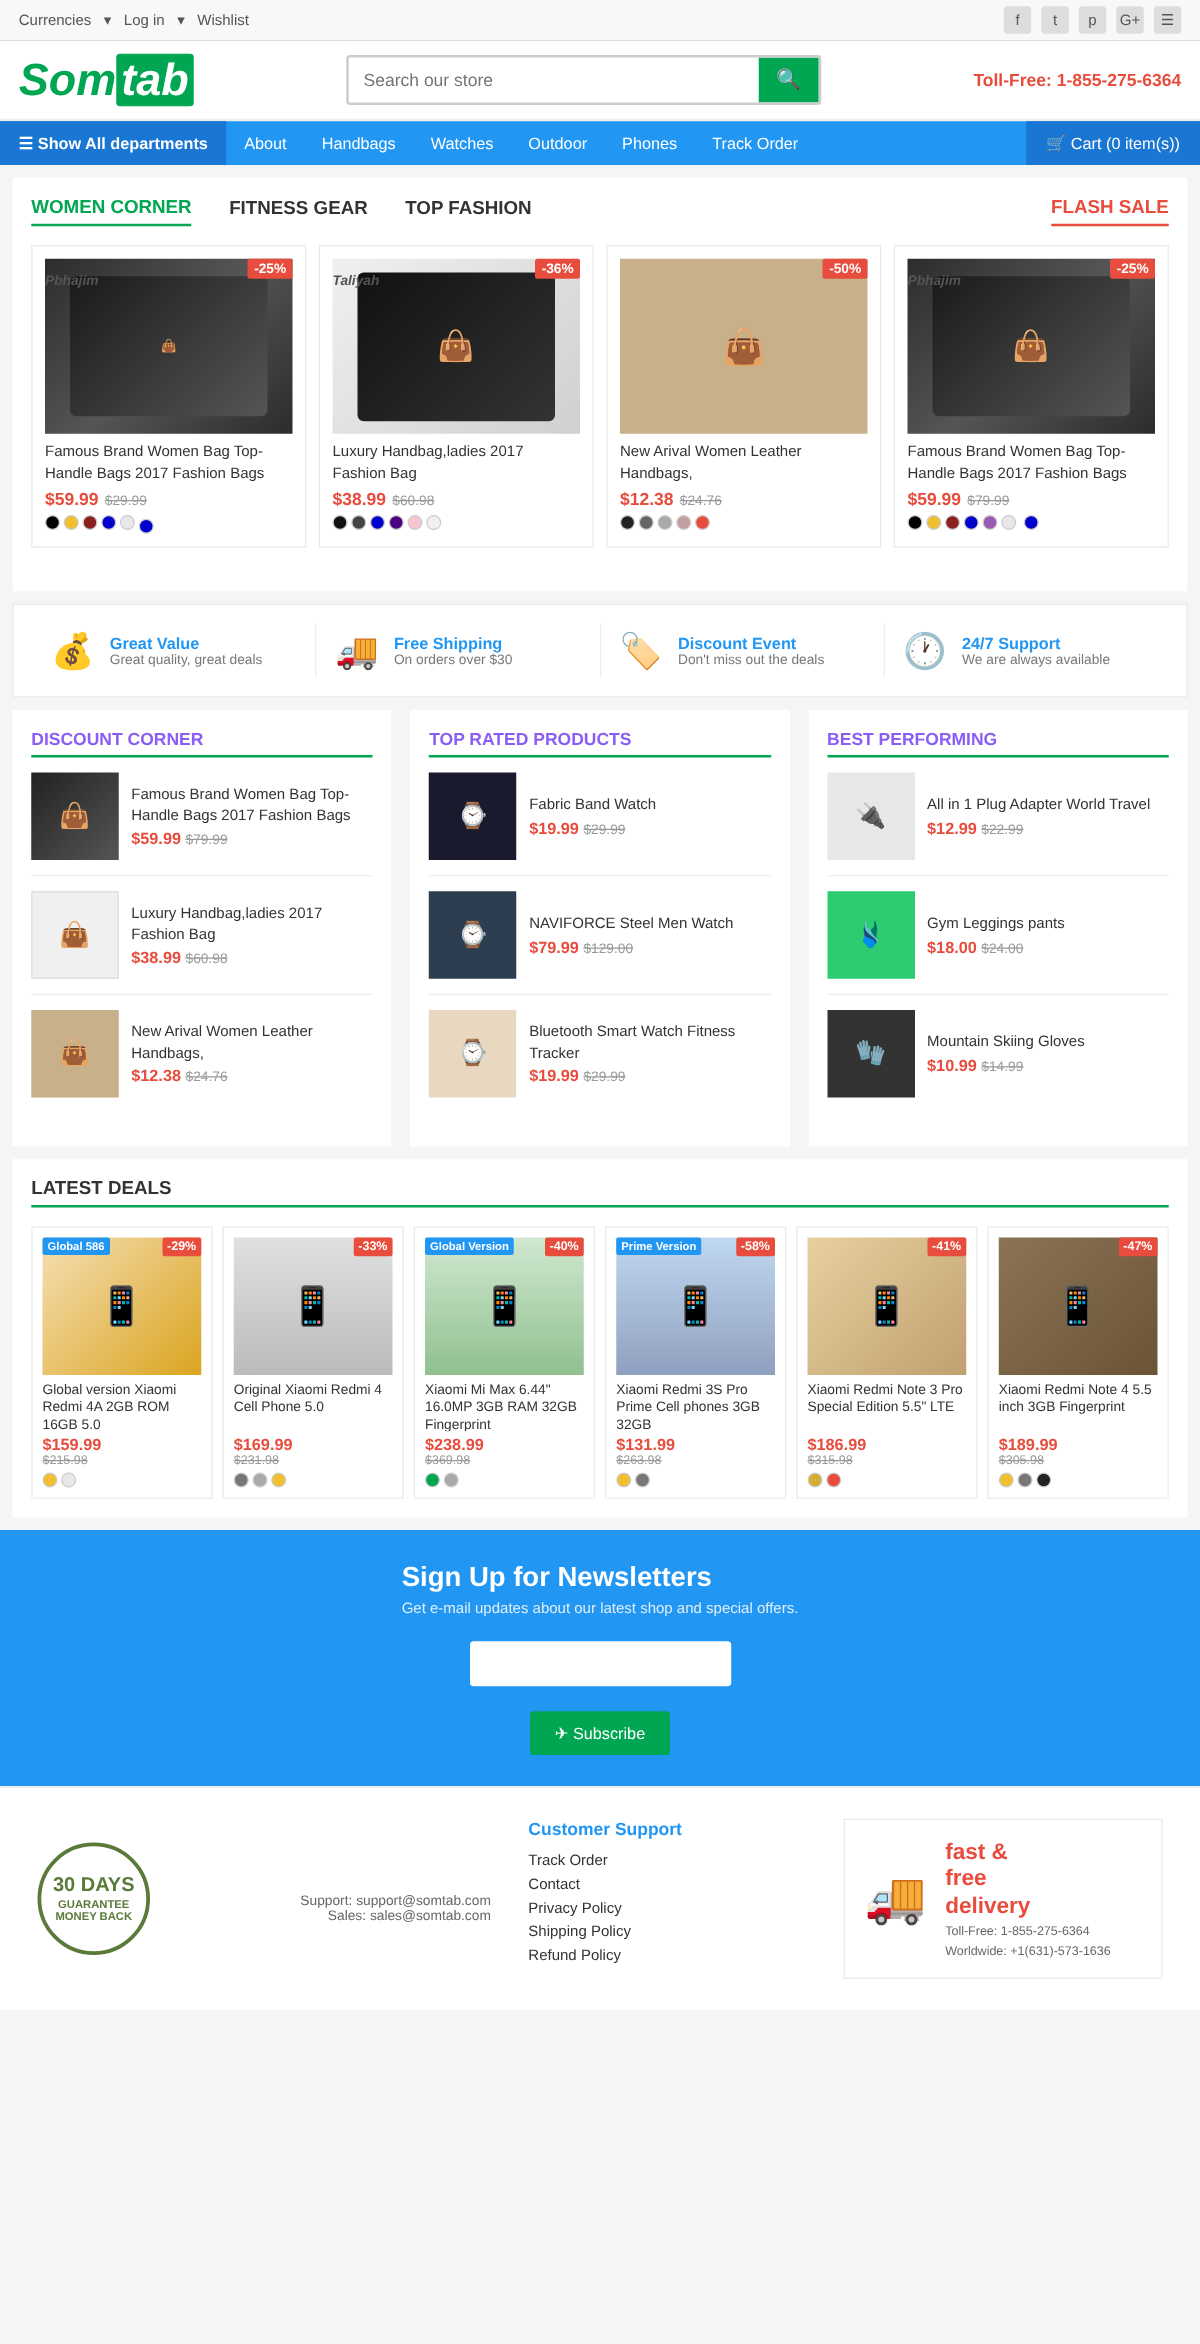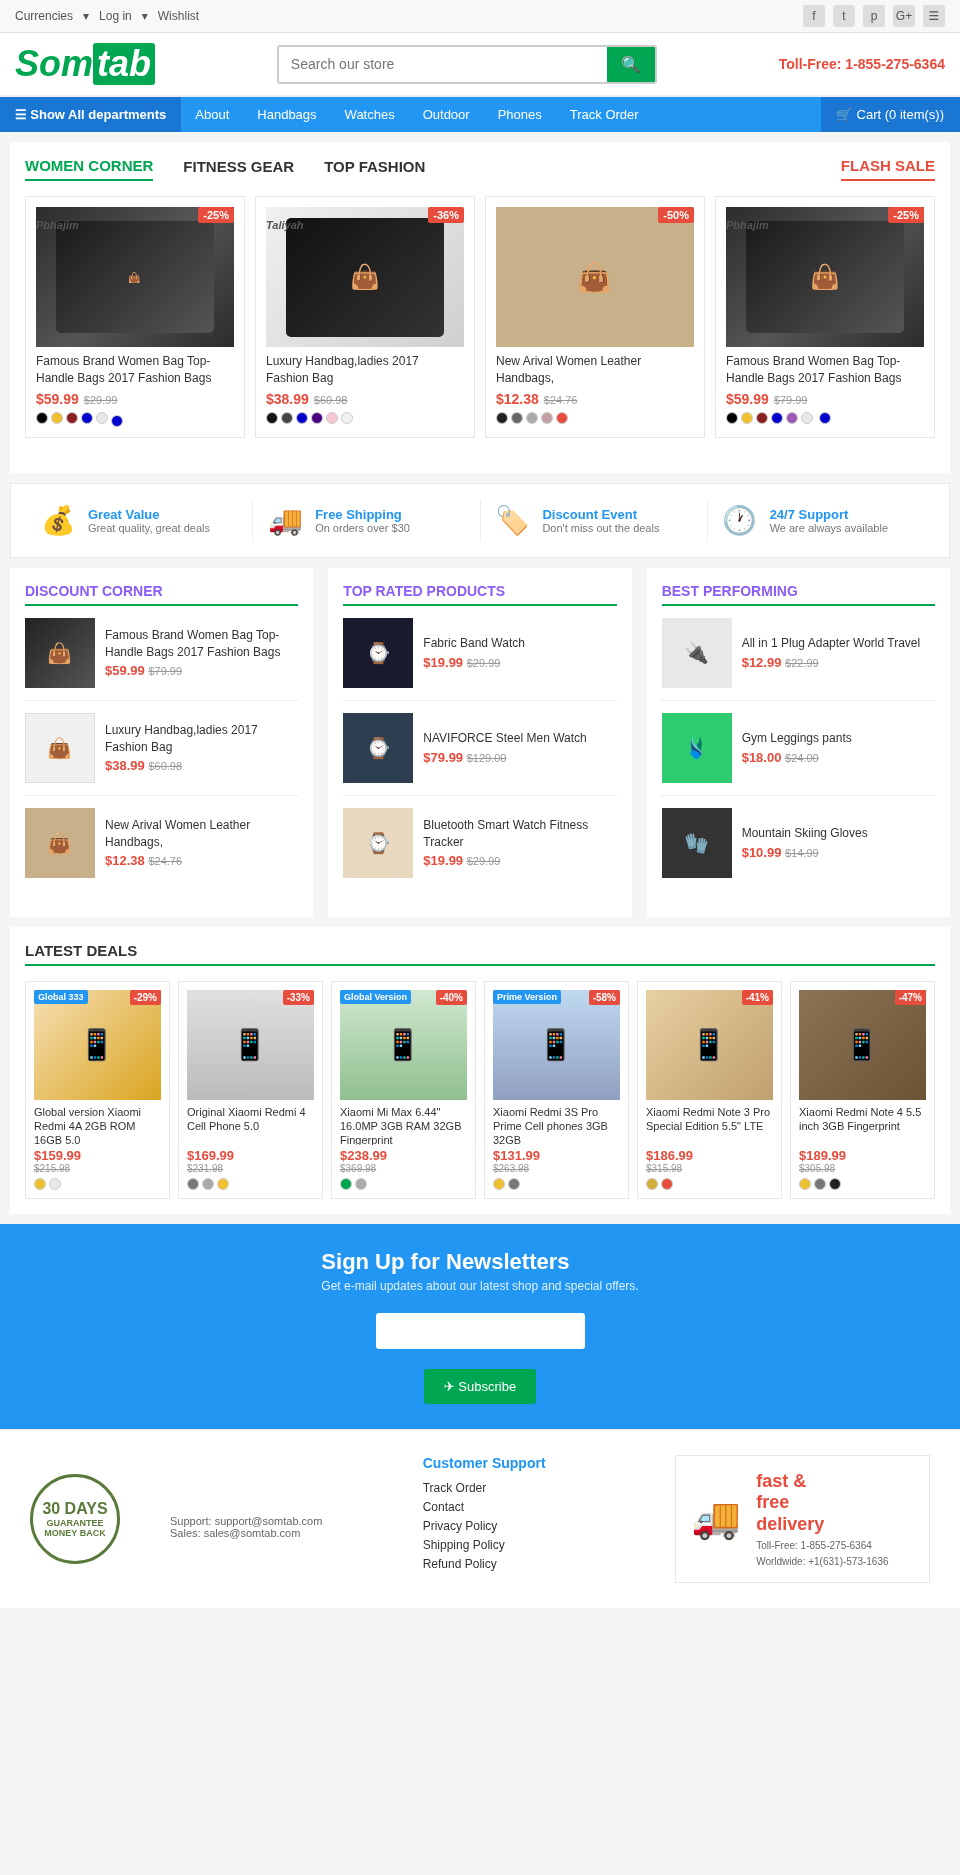--- a/index.html
+++ b/index.html
@@ -377,21 +377,21 @@
       </div>
     </div>
   </div>
 </div>
 
 <div class="latest-deals">
   <div class="deals-title">LATEST DEALS</div>
   <div class="deals-grid">
 
     <div class="deal-card">
-      <span class="deal-tag">Global 333</span>
+      <span class="deal-tag">Global 586</span>
       <div class="deal-img" style="background:linear-gradient(135deg,#f5deb3,#daa520);">
         <span style="font-size:30px;">📱</span>
       </div>
       <span class="deal-badge">-29%</span>
       <div class="deal-name">Global version Xiaomi Redmi 4A 2GB ROM 16GB 5.0</div>
       <div class="deal-price">$159.99</div>
       <div class="deal-old">$215.98</div>
       <div class="color-dots" style="margin-top:4px;">
         <span class="color-dot" style="background:#f0c030"></span>
         <span class="color-dot" style="background:#e8e8e8"></span>
@@ -485,21 +485,21 @@
 </div>
 
 <div class="footer">
   <div class="footer-guarantee">
     <div class="guarantee-badge">
       <div style="font-size:16px;font-weight:bold;">30 DAYS</div>
       <div>GUARANTEE</div>
       <div>MONEY BACK</div>
     </div>
   </div>
-  <div style="flex:1; padding-left:20px;">
+  <div style="flex:1; padding-left:20px;text-align:right;">
     <p style="margin-top:60px;font-size:11px;color:#666;">Support: support@somtab.com</p>
     <p style="font-size:11px;color:#666;">Sales: sales@somtab.com</p>
   </div>
   <div class="footer-support">
     <h3>Customer Support</h3>
     <a href="#">Track Order</a>
     <a href="#">Contact</a>
     <a href="#">Privacy Policy</a>
     <a href="#">Shipping Policy</a>
     <a href="#">Refund Policy</a>

